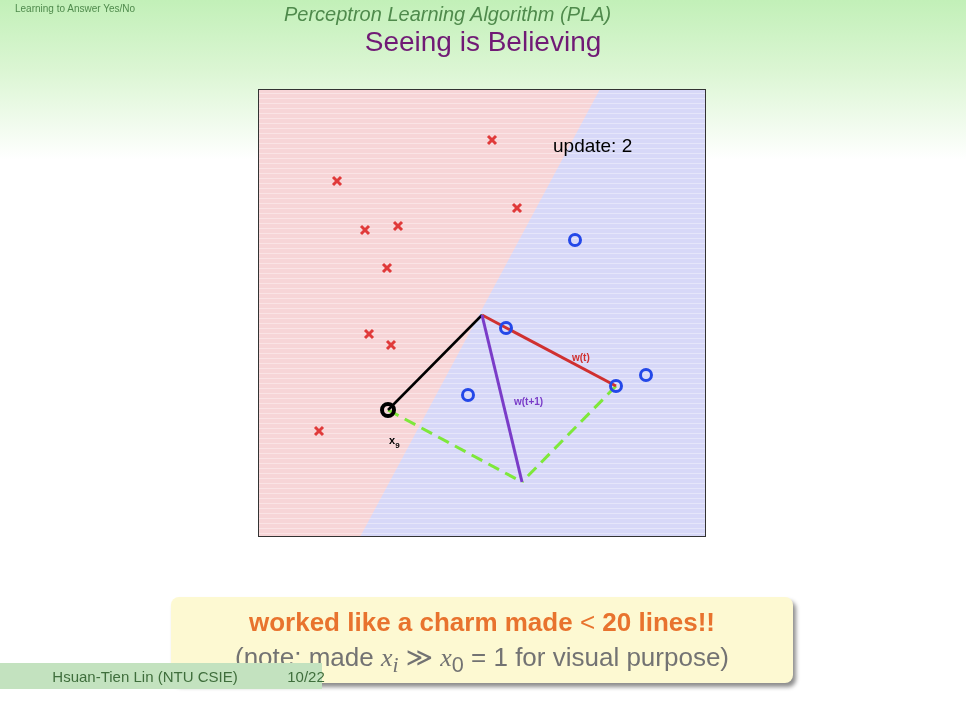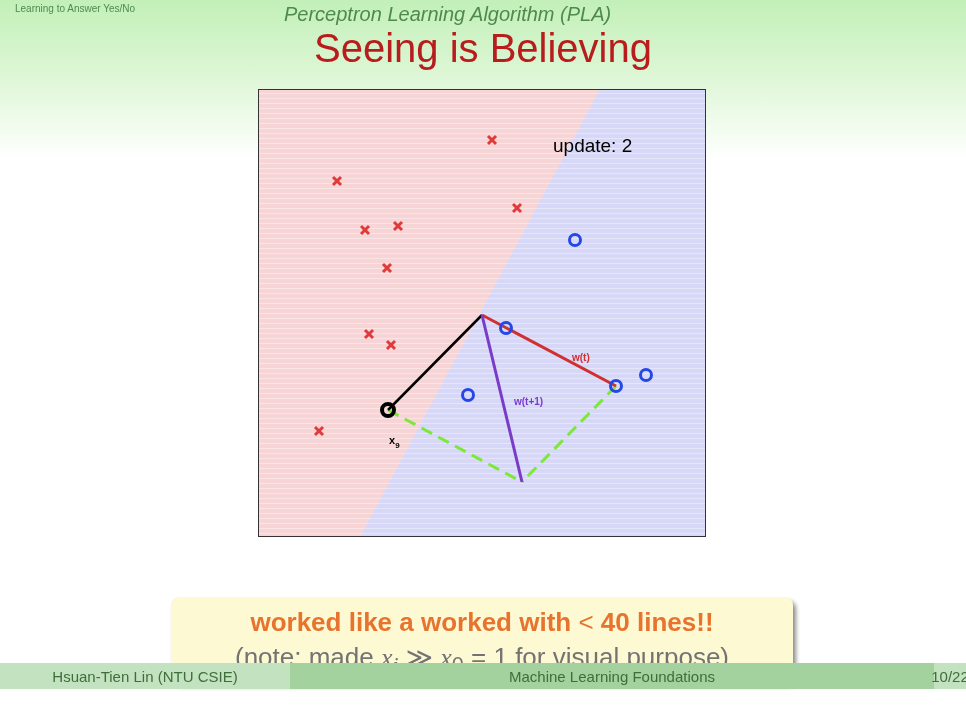--- a/index.html
+++ b/index.html
@@ -13,21 +13,21 @@
     background:linear-gradient(to bottom, #c2f0b8 0%, #dcf6d4 45%, #ffffff 100%);
   }
   .hdr-section {
     position:absolute; left:15px; top:3px; font-size:10px; color:#4f8a4c;
   }
   .hdr-subsection {
     position:absolute; left:284px; top:3px; font-size:20px; color:#4f8a4c; font-style:italic;
   }
   .slide-title {
     position:absolute; left:0; width:966px; top:26px; text-align:center;
-    font-size:40px; color:#b91c1c;
+    font-size:28px; color:#701a75;
   }
   .plot {
     position:absolute; left:258px; top:89px; width:366px; height:448px;
   }
   .callout {
     position:absolute; left:171px; top:597px; width:622px; height:86px;
     background:#fdf9d2; border-radius:8px;
     box-shadow:3px 4px 4px rgba(0,0,0,0.45);
     text-align:center;
   }
@@ -127,21 +127,20 @@
     <circle cx="130" cy="321" r="6" fill="none" stroke="#000" stroke-width="4"></circle>
 
     <text x="295" y="63" font-family="Liberation Sans, sans-serif" font-size="19" fill="#000">update: 2</text>
     <text x="314" y="272" font-family="Liberation Sans, sans-serif" font-size="10" font-weight="bold" fill="#d03030">w(t)</text>
     <text x="256" y="316" font-family="Liberation Sans, sans-serif" font-size="10" font-weight="bold" fill="#7a3cc8">w(t+1)</text>
     <text x="131" y="355" font-family="Liberation Sans, sans-serif" font-size="11" font-weight="bold" fill="#000"><tspan>x</tspan><tspan dy="4" font-size="8">9</tspan></text>
   </svg>
 </div>
 
 <div class="callout">
-  <div class="callout-line1"><span>worked like a worked with </span><span class="lt">&lt;</span><span> 40 lines!!</span></div>
+  <div class="callout-line1"><span>worked like a charm made </span><span class="lt">&lt;</span><span> 20 lines!!</span></div>
   <div class="callout-line2"><span>(note: made </span><i>x</i><sub><i>i</i></sub><span> ≫ </span><i>x</i><sub>0</sub><span> = 1 for visual purpose)</span></div>
 </div>
 
 <div class="footer">
   <div class="foot-author">Hsuan-Tien Lin  (NTU CSIE)</div>
-  <div class="foot-course">Machine Learning Foundations</div>
   <div class="foot-page">10/22</div>
 </div>
 
 </body></html>

